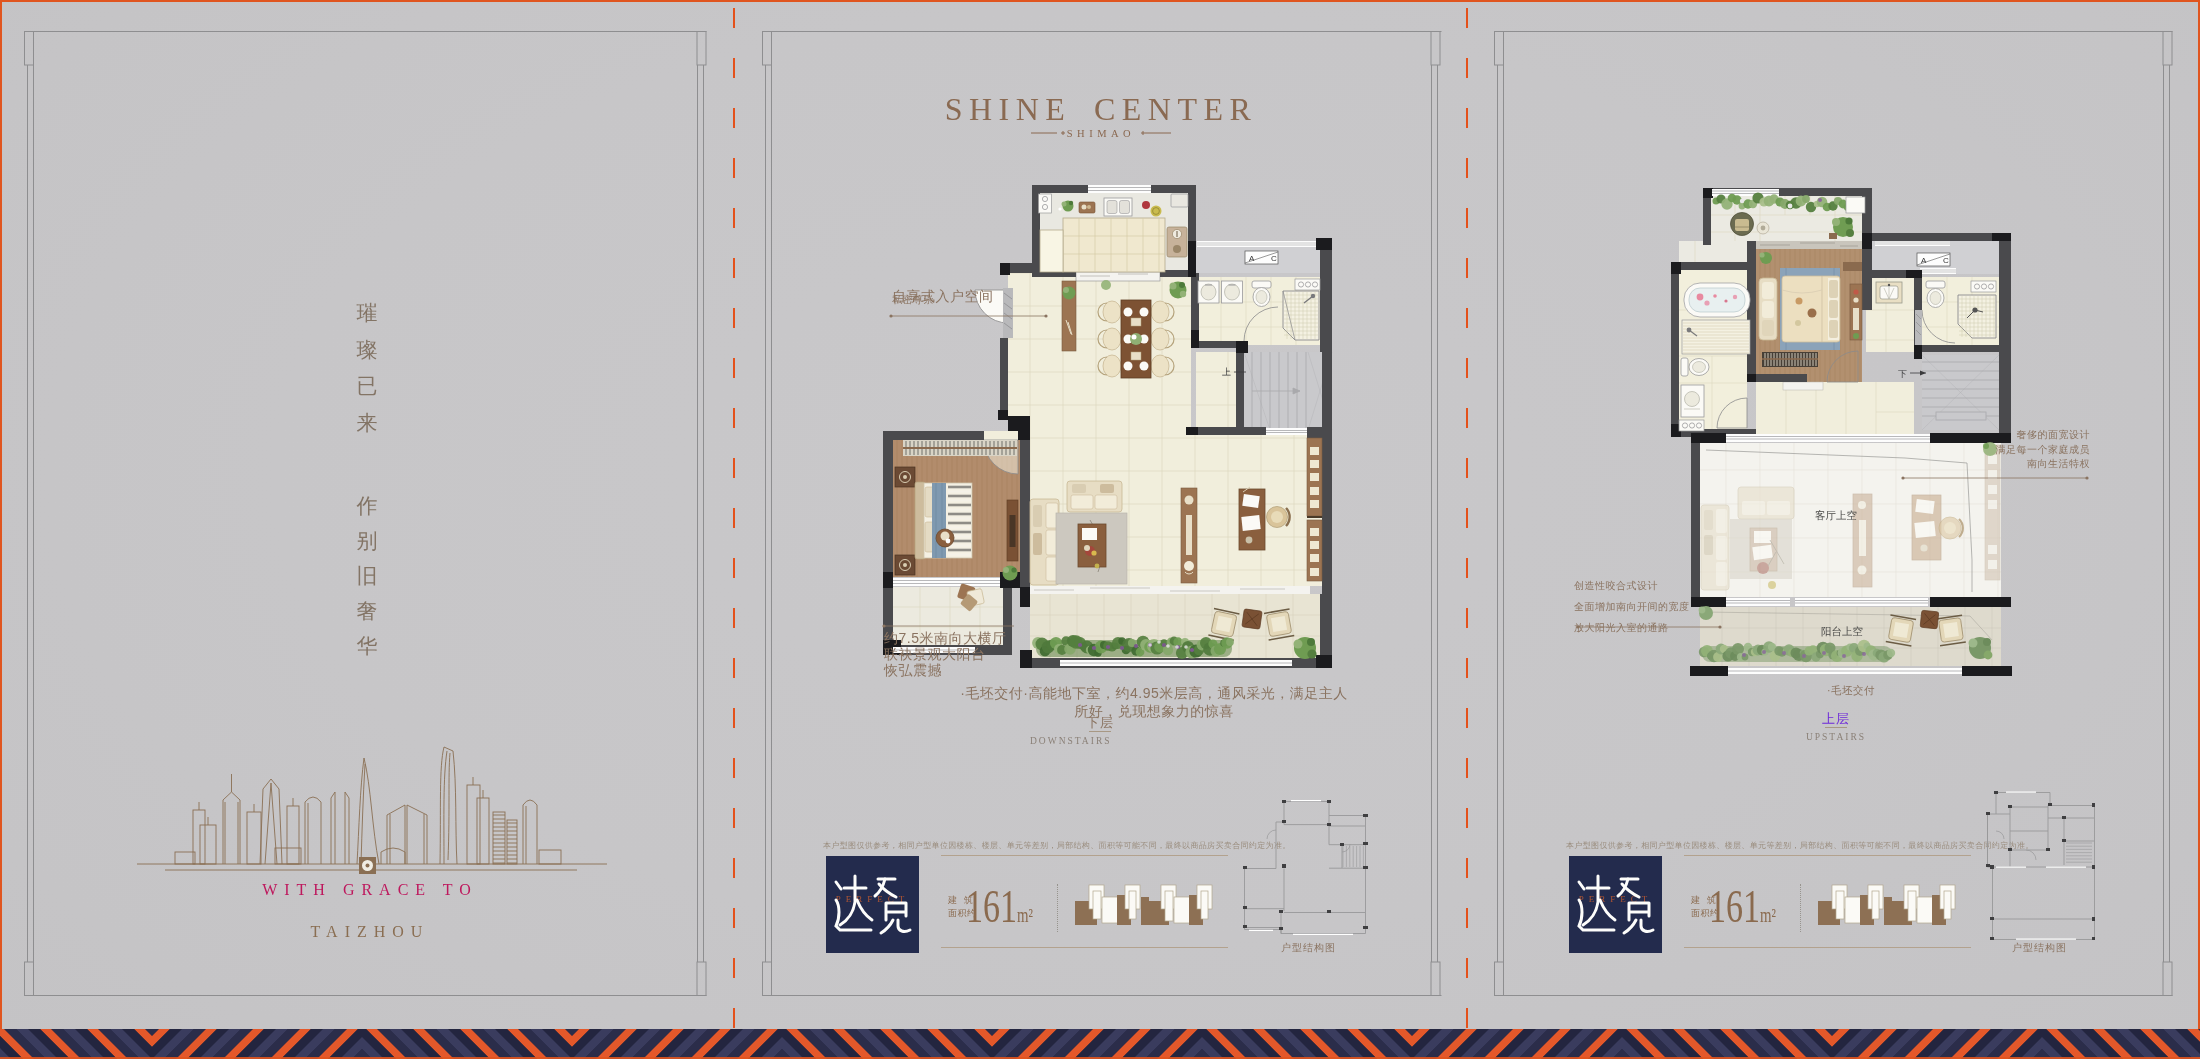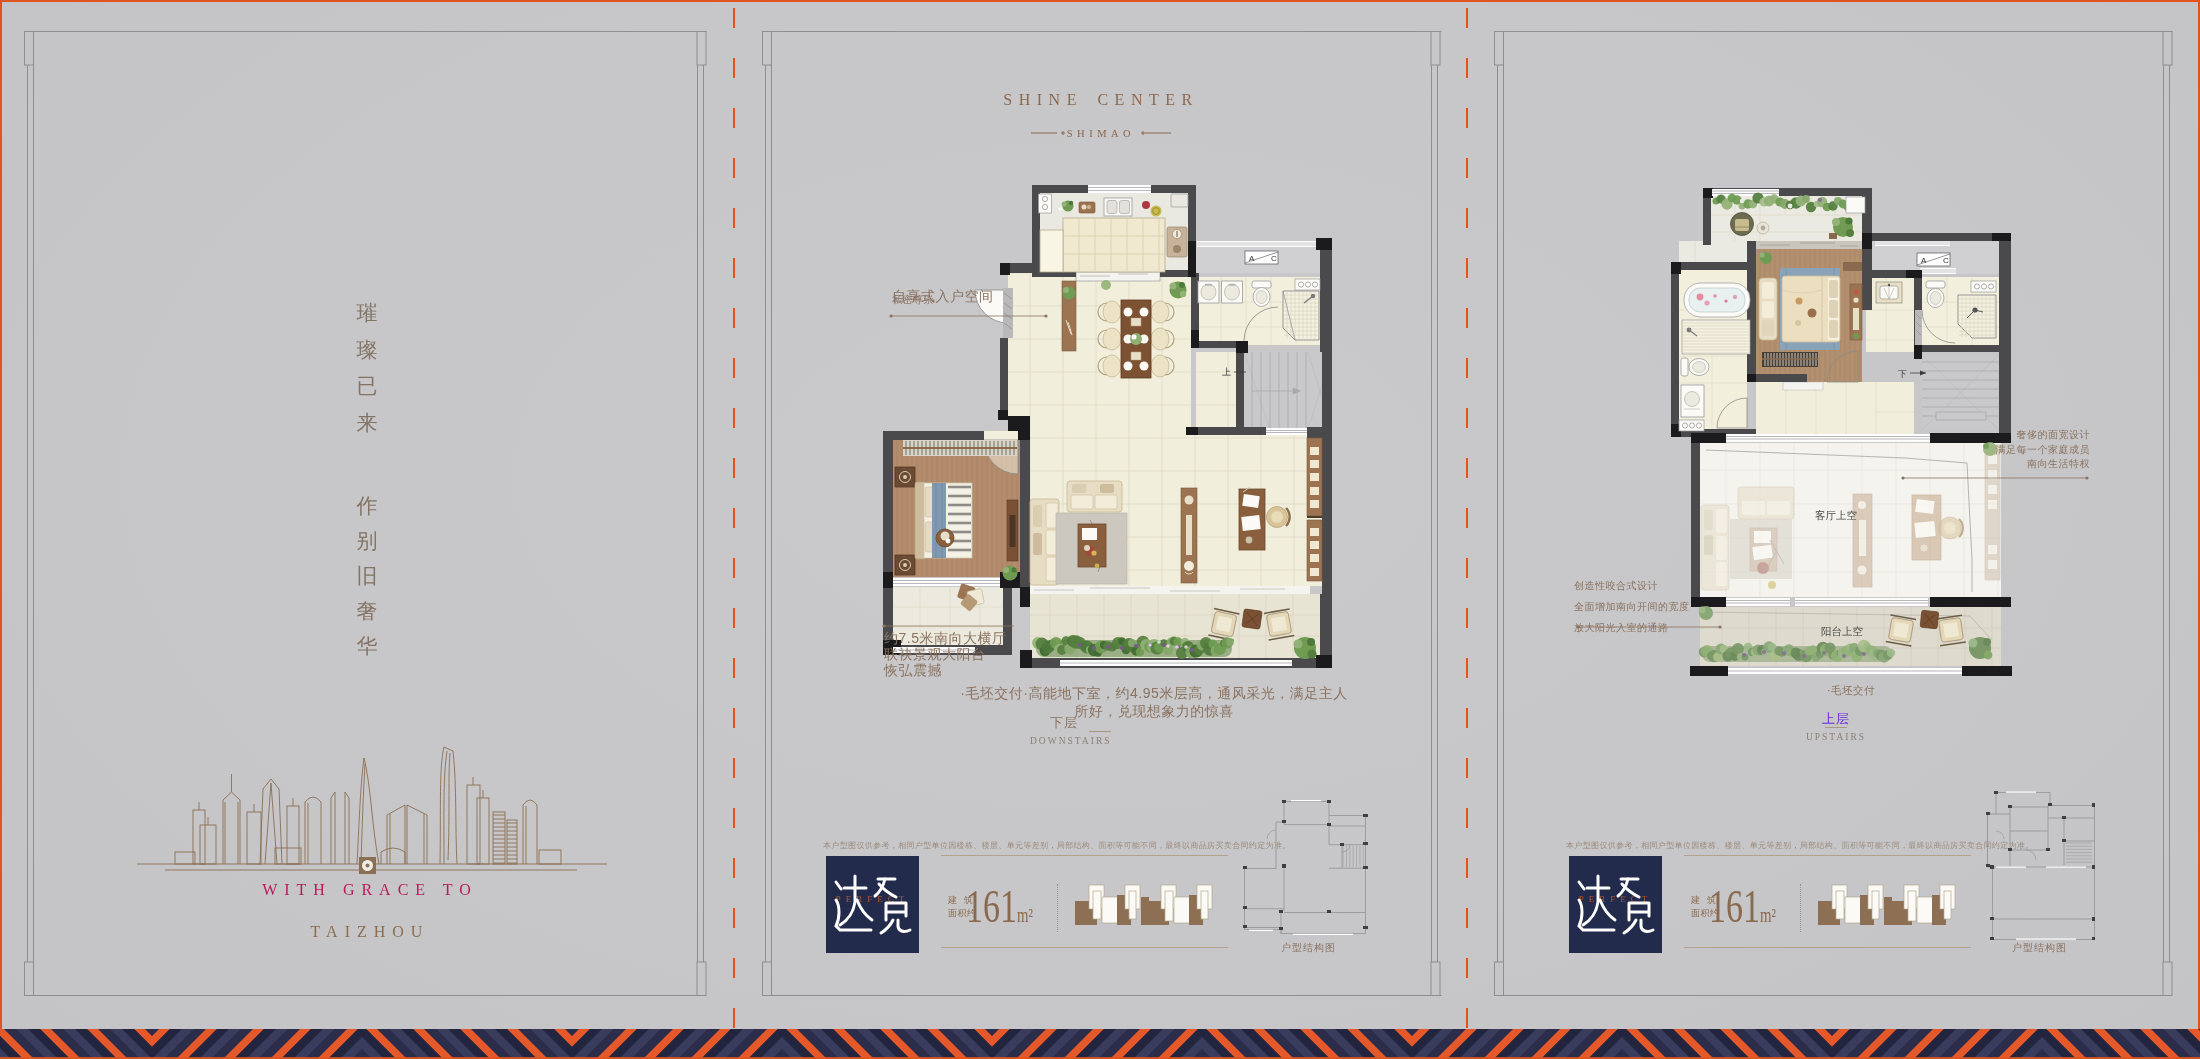--- a/index.html
+++ b/index.html
@@ -153,21 +153,21 @@
 <rect x="40" y="112" width="20" height="12"></rect>
       <rect x="140" y="108" width="26" height="16"></rect>
       <path d="M246 124 V112 Q258 104 270 112 V124"></path>
       <rect x="404" y="110" width="22" height="14"></rect>
 </g>
   </svg>
 
 <div class="abs serif" style="left:170px;top:881px;width:400px;text-align:center;font-size:16px;letter-spacing:7px;color:#be185d">WITH GRACE TO</div>
 <div class="abs serif" style="left:170px;top:923px;width:400px;text-align:center;font-size:16px;letter-spacing:7px;color:#8a6e52">TAIZHOU</div>
 
-<div class="abs serif" style="left:901px;top:91px;width:400px;text-align:center;font-size:16px;letter-spacing:6.5px;color:#8a6a52">SHINE CENTER</div>
+<div class="abs serif" style="left:901px;top:91px;width:400px;text-align:center;font-size:32px;letter-spacing:6.5px;color:#8a6a52">SHINE CENTER</div>
 
 <div class="abs" style="left:1031px;top:126px;width:140px;height:14px">
 <svg width="140" height="14" viewBox="0 0 140 14">
 <g stroke="#8a6850" stroke-width="1" fill="none">
 <path d="M0 7 H26 M30 7 h4 M32 5 v4"></path>
 <path d="M110 7 h4 M112 5 v4 M114 7 H140"></path>
 </g>
 <text x="70" y="11" text-anchor="middle" font-family="Liberation Serif,serif" font-size="10.5" letter-spacing="4.5" fill="#8a6850">SHIMAO</text>
 </svg>
 </div>
@@ -788,21 +788,21 @@
 
 <svg class="abs" style="left:881px;top:622px" width="136" height="8" viewBox="0 0 136 8">
     <circle cx="3" cy="4" r="1.6" fill="#8a7360"></circle>
     <path d="M3 4 H133" stroke="#8a7360" stroke-width="0.8"></path>
   </svg>
 
 <div class="abs brown" style="left:884px;top:630px;font-size:14px;letter-spacing:0.5px;line-height:16px">约7.5米南向大横厅<br>联袂景观大阳台<br>恢弘震撼</div>
 
 <div class="abs brown" style="left:954px;top:685px;width:400px;text-align:center;font-size:14px;letter-spacing:0.5px">·毛坯交付·高能地下室，约4.95米层高，通风采光，满足主人所好，兑现想象力的惊喜</div>
 
-<div class="abs brown" style="left:1050px;top:714px;width:100px;text-align:left;font-size:13px;letter-spacing:1px;color:#8a7360">下层</div>
+<div class="abs brown" style="left:1050px;top:714px;width:100px;text-align:center;font-size:13px;letter-spacing:1px;color:#8a7360">下层</div>
 <div class="abs" style="left:1089px;top:731px;width:22px;height:1px;background:#a89884"></div>
 <div class="abs serif" style="left:1030px;top:736px;width:140px;text-align:left;font-size:9.5px;letter-spacing:2px;color:#8b8178">DOWNSTAIRS</div>
 
 <div class="abs" style="left:823px;top:840px;width:620px;font-size:8px;letter-spacing:0.35px;color:#9a8d7e">本户型图仅供参考，相同户型单位因楼栋、楼层、单元等差别，局部结构、面积等可能不同，最终以商品房买卖合同约定为准。</div>
 
 <div class="abs" style="left:941px;top:855px;width:287px;height:1px;background:#b3a28e"></div>
 
 <div class="abs" style="left:941px;top:947px;width:287px;height:1px;background:#b3a28e"></div>
 
 <div class="abs" style="left:826px;top:856px;width:93px;height:97px;background:#232b4d"></div>

